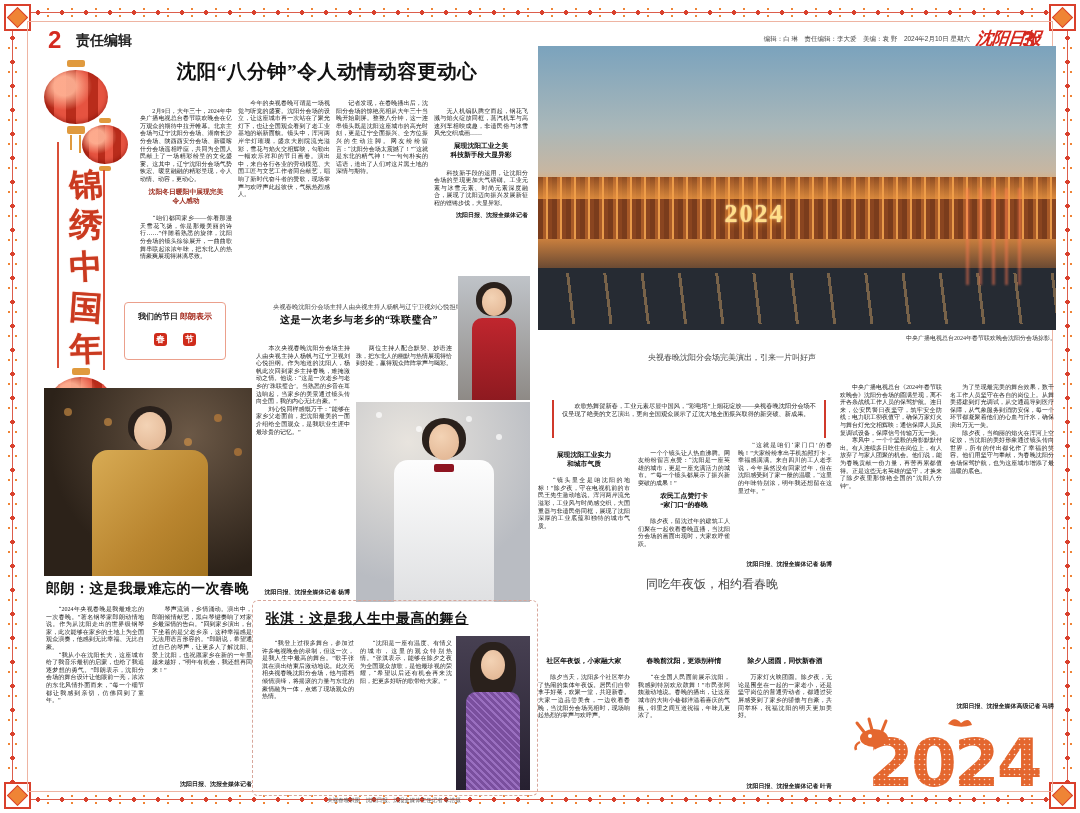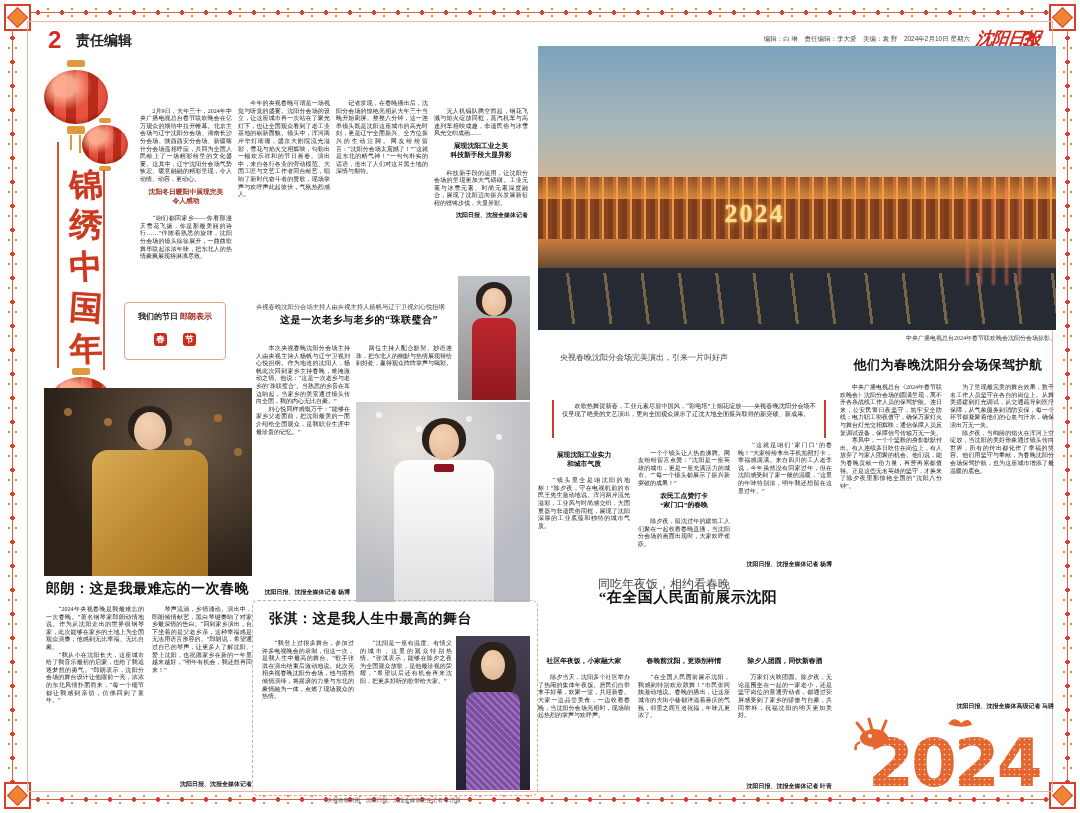--- a/index.html
+++ b/index.html
@@ -23,21 +23,21 @@
       linear-gradient(90deg, transparent 44%, rgba(214,64,44,.85) 44% 56%, transparent 56%);
     background-size:15px 24px;background-repeat:repeat-y;}
   .corner{position:absolute;width:27px;height:27px;border:2px solid #d9402c;background:#fff;box-sizing:border-box;}
   .corner::before{content:"";position:absolute;inset:4px;background:#ef8435;transform:rotate(45deg);border:1.5px solid #d9402c;}
   .inner-rule{position:absolute;inset:21px 27px;border:1px solid #eeb4a2;pointer-events:none;}
   
   .bodytxt{font-size:6px;line-height:7.6px;text-align:justify;color:#1c1c1c;white-space:pre-line;overflow:hidden;}
   .subhead{font-weight:bold;text-align:center;white-space:pre-line;font-size:6.8px;line-height:9px;color:#111;}
   .subhead.red{color:#9c2b1d;}
   .byline{font-size:6px;font-weight:bold;color:#222;text-align:right;}
-  .kicker{color:#444;text-align:left;overflow:hidden;white-space:nowrap;}
+  .kicker{color:#444;text-align:right;overflow:hidden;white-space:nowrap;}
   .headline{font-weight:bold;color:#111;text-align:center;letter-spacing:.5px;}
   
   .lantern{position:absolute;}
   .l-body{position:absolute;left:0;right:0;top:12%;bottom:20%;border-radius:50%;
     background:
       radial-gradient(ellipse at 32% 30%, rgba(255,180,150,.9) 0 18%, transparent 45%),
       repeating-linear-gradient(90deg,#b92c1b 0 16%,#e65340 16% 34%),#d63c28;
     box-shadow:inset 0 -2px 4px rgba(120,10,0,.5);}
   .l-cap{position:absolute;left:36%;right:36%;height:9%;background:#e09a3e;border-radius:2px;}
   .l-tass{position:absolute;width:2px;background:#e09a3e;}
@@ -110,20 +110,21 @@
       <span style="color:#222;font-family:Liberation Mono, monospace;">我们的节日</span>
       <span style="color:#a32417;">郎朗表示</span>
     </div>
     <div style="margin-top:6px;">
       <span class="seal">春</span>
       <span style="display:inline-block;width:8px;"></span>
       <span class="seal">节</span>
     </div>
   </div>
 
+  <div class="abs headline" style="left:168px;top:58px;width:318px;font-size:19.5px;">沈阳“八分钟”令人动情动容更动心</div>
   <div class="abs bodytxt" style="left:140px;top:100px;width:92px;height:198px;">
     <span>　　2月9日，大年三十，2024年中央广播电视总台春节联欢晚会在亿万观众的期待中拉开帷幕。北京主会场与辽宁沈阳分会场、湖南长沙分会场、陕西西安分会场、新疆喀什分会场遥相呼应，共同为全国人民献上了一场精彩纷呈的文化盛宴。这其中，辽宁沈阳分会场气势恢宏、暖意融融的精彩呈现，令人动情、动容，更动心。</span>
     <div class="subhead red" style="margin:3px 0;">沈阳冬日暖阳中展现完美
 令人感动</div>
     <span>　　“咱们都回家乡——你看那漫天雪花飞扬，你是那最美丽的诗行……”伴随着熟悉的旋律，沈阳分会场的镜头徐徐展开，一曲曲歌舞串联起浓浓年味，把东北人的热情豪爽展现得淋漓尽致。</span>
   </div>
   <div class="abs bodytxt" style="left:238px;top:100px;width:92px;height:198px;">　　今年的央视春晚可谓是一场视觉与听觉的盛宴。沈阳分会场的设立，让这座城市再一次站在了聚光灯下，也让全国观众看到了老工业基地的崭新面貌。镜头中，浑河两岸华灯璀璨，盛京大剧院流光溢彩，雪花与焰火交相辉映，勾勒出一幅欢乐祥和的节日画卷。演出中，来自各行各业的劳动模范、大国工匠与文艺工作者同台献艺，唱响了新时代奋斗者的赞歌，现场掌声与欢呼声此起彼伏，气氛热烈感人。</div>
   <div class="abs bodytxt" style="left:336px;top:100px;width:92px;height:198px;">　　记者发现，在春晚播出后，沈阳分会场的惊艳亮相从大年三十当晚开始刷屏。整整八分钟，这一连串镜头既是沈阳这座城市的高光时刻，更是辽宁全面振兴、全方位振兴的生动注脚。网友纷纷留言：“沈阳分会场太震撼了！”“这就是东北的精气神！”一句句朴实的话语，道出了人们对这片黑土地的深情与期待。</div>
   <div class="abs bodytxt" style="left:434px;top:100px;width:94px;height:198px;">
     <span>　　无人机编队腾空而起，钢花飞溅与焰火绽放同框，蒸汽机车与高速列车相映成趣，非遗民俗与冰雪风光交织成画……</span>
@@ -158,21 +159,21 @@
     <span class="head" style="left:90px;top:24px;width:32px;height:38px;"></span>
     <span class="abs" style="left:48px;top:62px;width:116px;height:126px;background:linear-gradient(135deg,#d8ab54,#b9852f 60%,#a3731f);border-radius:16px 16px 0 0;"></span>
   </div>
   <div class="abs headline" style="left:46px;top:580px;width:206px;font-size:14px;text-align:left;">郎朗：这是我最难忘的一次春晚</div>
   <div class="abs bodytxt" style="left:46px;top:606px;width:98px;height:182px;">　　“2024年央视春晚是我最难忘的一次春晚。”著名钢琴家郎朗动情地说。作为从沈阳走出的世界级钢琴家，此次能够在家乡的土地上为全国观众演奏，他感到无比幸福、无比自豪。
 　　“我从小在沈阳长大，这座城市给了我音乐最初的启蒙，也给了我追逐梦想的勇气。”郎朗表示，沈阳分会场的舞台设计让他眼前一亮，浓浓的东北风情扑面而来，“每一个细节都让我感到亲切，仿佛回到了童年。”</div>
   <div class="abs bodytxt" style="left:152px;top:606px;width:100px;height:172px;">　　琴声流淌，乡情涌动。演出中，郎朗倾情献艺，黑白琴键奏响了对家乡最深情的告白。“回到家乡演出，台下坐着的是父老乡亲，这种幸福感是无法用语言形容的。”郎朗说，希望通过自己的琴声，让更多人了解沈阳、爱上沈阳，也祝愿家乡在新的一年里越来越好，“明年有机会，我还想再回来！”</div>
   <div class="abs byline" style="left:152px;top:780px;width:100px;">沈阳日报、沈报全媒体记者</div>
 
   <div class="dashedbox" style="left:252px;top:600px;width:284px;height:194px;"></div>
-  <div class="abs headline" style="left:262px;top:610px;width:210px;font-size:14px;text-align:right;">张淇：这是我人生中最高的舞台</div>
+  <div class="abs headline" style="left:262px;top:610px;width:210px;font-size:14px;text-align:center;text-decoration:underline;">张淇：这是我人生中最高的舞台</div>
   <div class="abs bodytxt" style="left:262px;top:640px;width:92px;height:148px;">　　“我登上过很多舞台，参加过许多电视晚会的录制，但这一次，是我人生中最高的舞台。”歌手张淇在演出结束后激动地说。此次亮相央视春晚沈阳分会场，他与搭档倾情演绎，将摇滚的力量与东北的豪情融为一体，点燃了现场观众的热情。</div>
   <div class="abs bodytxt" style="left:360px;top:640px;width:92px;height:148px;">　　“沈阳是一座有温度、有情义的城市，这里的观众特别热情。”张淇表示，能够在除夕之夜为全国观众放歌，是他最珍视的荣耀，“希望以后还有机会再来沈阳，把更多好听的歌带给大家。”</div>
   <div class="photo" style="left:456px;top:636px;width:74px;height:154px;background:linear-gradient(#474052,#262030);">
     <span class="hair" style="left:14px;top:6px;width:46px;height:60px;border-radius:45%;"></span>
     <span class="head" style="left:25px;top:14px;width:24px;height:30px;"></span>
     <span class="abs" style="left:10px;top:56px;width:54px;height:98px;background:repeating-linear-gradient(45deg,#7a4f9e 0 3px,#9a6fc0 3px 5px);border-radius:10px 10px 0 0;"></span>
   </div>
   <div class="abs" style="left:252px;top:797px;width:284px;font-size:5.5px;color:#555;text-align:center;">央视春晚供图　沈阳日报、沈报全媒体主任记者 李浩摄</div>
 
   <div class="photo" style="left:538px;top:46px;width:518px;height:284px;">
@@ -198,37 +199,35 @@
     <span>　　一个个镜头让人热血沸腾。网友纷纷留言点赞：“沈阳是一座英雄的城市，更是一座充满活力的城市。”“每一个镜头都展示了振兴新突破的成果！”</span>
     <div class="subhead" style="margin:3px 0 2px;">农民工点赞打卡
 “家门口”的春晚</div>
     <span>　　除夕夜，留沈过年的建筑工人们聚在一起收看春晚直播，当沈阳分会场的画面出现时，大家欢呼雀跃。</span>
   </div>
   <div class="abs bodytxt" style="left:738px;top:442px;width:94px;height:112px;">　　“这就是咱们‘家门口’的春晚！”大家纷纷拿出手机拍照打卡，幸福感满满。来自四川的工人老李说，今年虽然没有回家过年，但在沈阳感受到了家一般的温暖，“这里的年味特别浓，明年我还想留在这里过年。”</div>
   <div class="abs byline" style="left:738px;top:560px;width:94px;">沈阳日报、沈报全媒体记者 杨博</div>
 
   <div class="abs kicker" style="left:598px;top:576px;width:180px;font-size:12px;">同吃年夜饭，相约看春晚</div>
   <div class="abs headline" style="left:560px;top:586px;width:256px;font-size:15px;line-height:23px;">
-    <div>“在全国人民面前展示沈阳</div>
   </div>
   <div class="abs bodytxt" style="left:538px;top:648px;width:92px;height:142px;">
     <div class="subhead" style="margin-bottom:2px;">社区年夜饭，小家融大家</div>
     <span>　　除夕当天，沈阳多个社区举办了热闹的集体年夜饭。居民们自带拿手好菜，欢聚一堂，共迎新春。大家一边品尝美食，一边收看春晚，当沈阳分会场亮相时，现场响起热烈的掌声与欢呼声。</span>
   </div>
   <div class="abs bodytxt" style="left:638px;top:648px;width:92px;height:142px;">
     <div class="subhead" style="margin-bottom:2px;">春晚前沈阳，更添别样情</div>
     <span>　　“在全国人民面前展示沈阳，我感到特别欢欣鼓舞！”市民张阿姨激动地说。春晚的播出，让这座城市的大街小巷都洋溢着喜庆的气氛，邻里之间互道祝福，年味儿更浓了。</span>
   </div>
   <div class="abs bodytxt" style="left:738px;top:648px;width:94px;height:128px;">
     <div class="subhead" style="margin-bottom:2px;">除夕人团圆，同饮新春酒</div>
     <span>　　万家灯火映团圆。除夕夜，无论是围坐在一起的一家老小，还是坚守岗位的普通劳动者，都通过荧屏感受到了家乡的骄傲与自豪，共同举杯，祝福沈阳的明天更加美好。</span>
   </div>
   <div class="abs byline" style="left:738px;top:782px;width:94px;">沈阳日报、沈报全媒体记者 叶青</div>
 
-  <div class="abs headline" style="left:840px;top:356px;width:216px;font-size:13px;">他们为春晚沈阳分会场保驾护航</div>
   <div class="abs bodytxt" style="left:840px;top:384px;width:102px;height:324px;">　　中央广播电视总台《2024年春节联欢晚会》沈阳分会场的圆满呈现，离不开各条战线工作人员的保驾护航。连日来，公安民警日夜坚守，筑牢安全防线；电力职工彻夜值守，确保万家灯火与舞台灯光交相辉映；通信保障人员反复调试设备，保障信号传输万无一失。
 　　寒风中，一个个坚毅的身影默默付出。有人连续多日吃住在岗位上，有人放弃了与家人团聚的机会。他们说，能为春晚贡献一份力量，再苦再累都值得。正是这些无名英雄的坚守，才换来了除夕夜里那惊艳全国的“沈阳八分钟”。</div>
   <div class="abs bodytxt" style="left:950px;top:384px;width:104px;height:314px;">　　为了呈现最完美的舞台效果，数千名工作人员坚守在各自的岗位上。从舞美搭建到灯光调试，从交通疏导到医疗保障，从气象服务到消防安保，每一个环节都凝聚着他们的心血与汗水，确保演出万无一失。
 　　除夕夜，当绚丽的焰火在浑河上空绽放，当沈阳的美好形象通过镜头传向世界，所有的付出都化作了幸福的笑容。他们用坚守与奉献，为春晚沈阳分会场保驾护航，也为这座城市增添了最温暖的底色。</div>
   <div class="abs byline" style="left:950px;top:702px;width:104px;">沈阳日报、沈报全媒体高级记者 马骋</div>
 
   <div class="abs" style="left:852px;top:712px;width:204px;height:86px;">
     <svg width="204" height="86" viewBox="0 0 204 86">
       <defs>
         <pattern id="dots" width="5" height="5" patternUnits="userSpaceOnUse">

